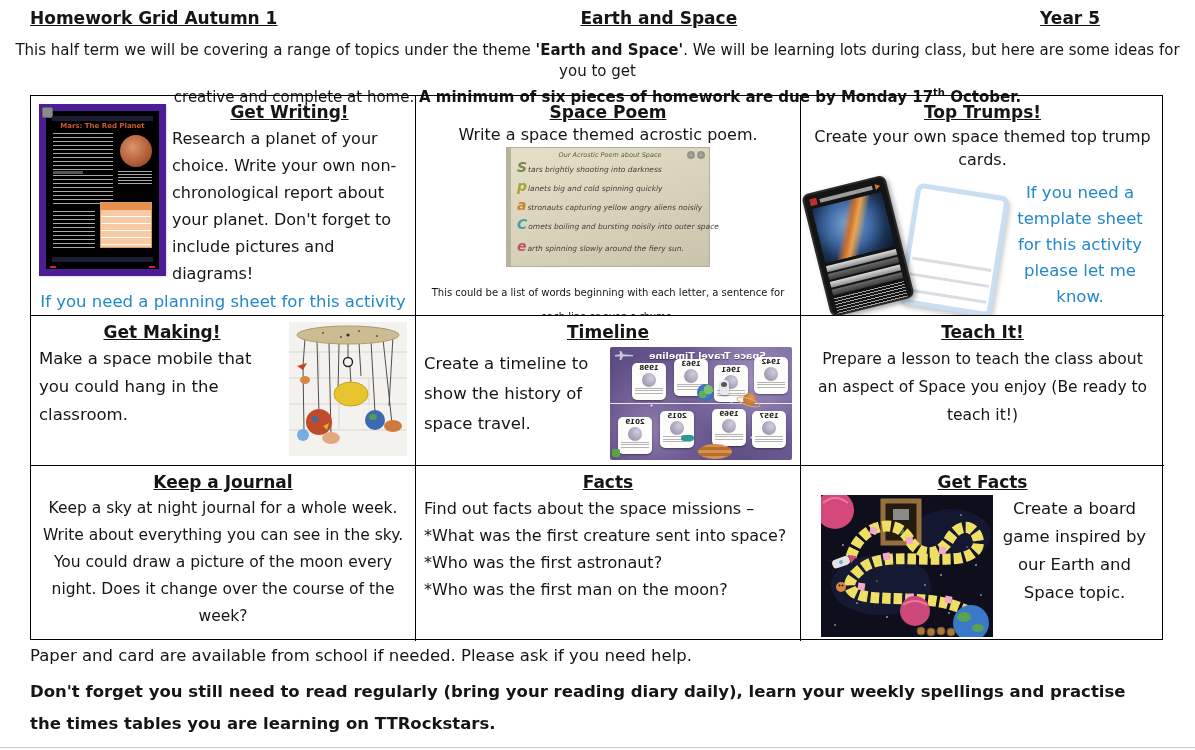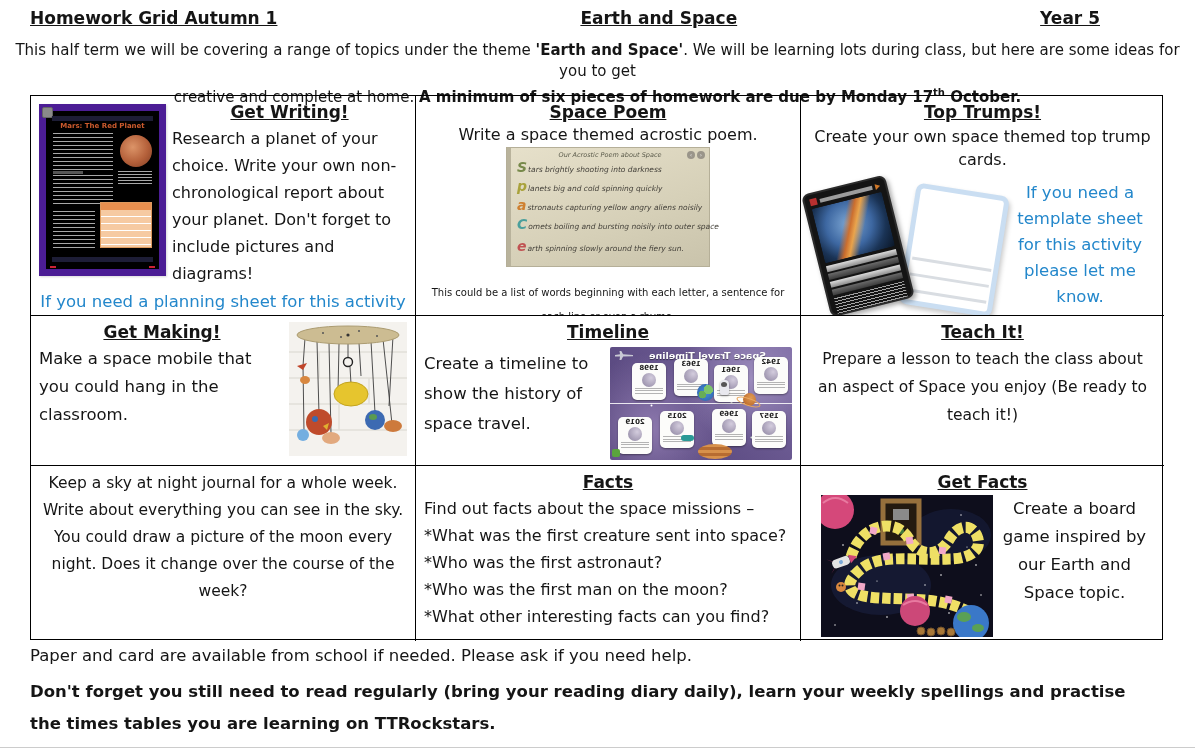--- a/index.html
+++ b/index.html
@@ -360,30 +360,30 @@
       </div>
     </div>
   </div>
 
   <div class="cell last-col">
     <div class="ctitle">Teach It!</div>
     <div class="c2-body">Prepare a lesson to teach the class about an aspect of Space you enjoy (Be ready to teach it!)</div>
   </div>
 
   <div class="cell last-row">
+    <div class="ctitle">Keep a Journal</div>
     <div class="a3-body">Keep a sky at night journal for a whole week. Write about everything you can see in the sky.  You could draw a picture of the moon every night.  Does it change over the course of the week?</div>
   </div>
 
   <div class="cell last-row">
     <div class="ctitle">Facts</div>
     <div class="b3-line">Find out facts about the space missions –</div>
     <div class="b3-line">*What was the first creature sent into space?</div>
     <div class="b3-line">*Who was the first astronaut?</div>
     <div class="b3-line">*Who was the first man on the moon?</div>
-    <div class="b3-line">*What other interesting facts can you find?</div>
   </div>
 
   <div class="cell last-col last-row">
     <div class="ctitle">Get Facts</div>
     <div class="c3-row">
       <svg class="game" viewBox="0 0 172 142">
         <rect width="172" height="142" fill="#0e0e1c"></rect>
         <ellipse cx="60" cy="90" rx="50" ry="30" fill="#1b2346" opacity="0.55"></ellipse>
         <ellipse cx="130" cy="40" rx="40" ry="26" fill="#1b2346" opacity="0.45"></ellipse>
         <g fill="#ffffff">

